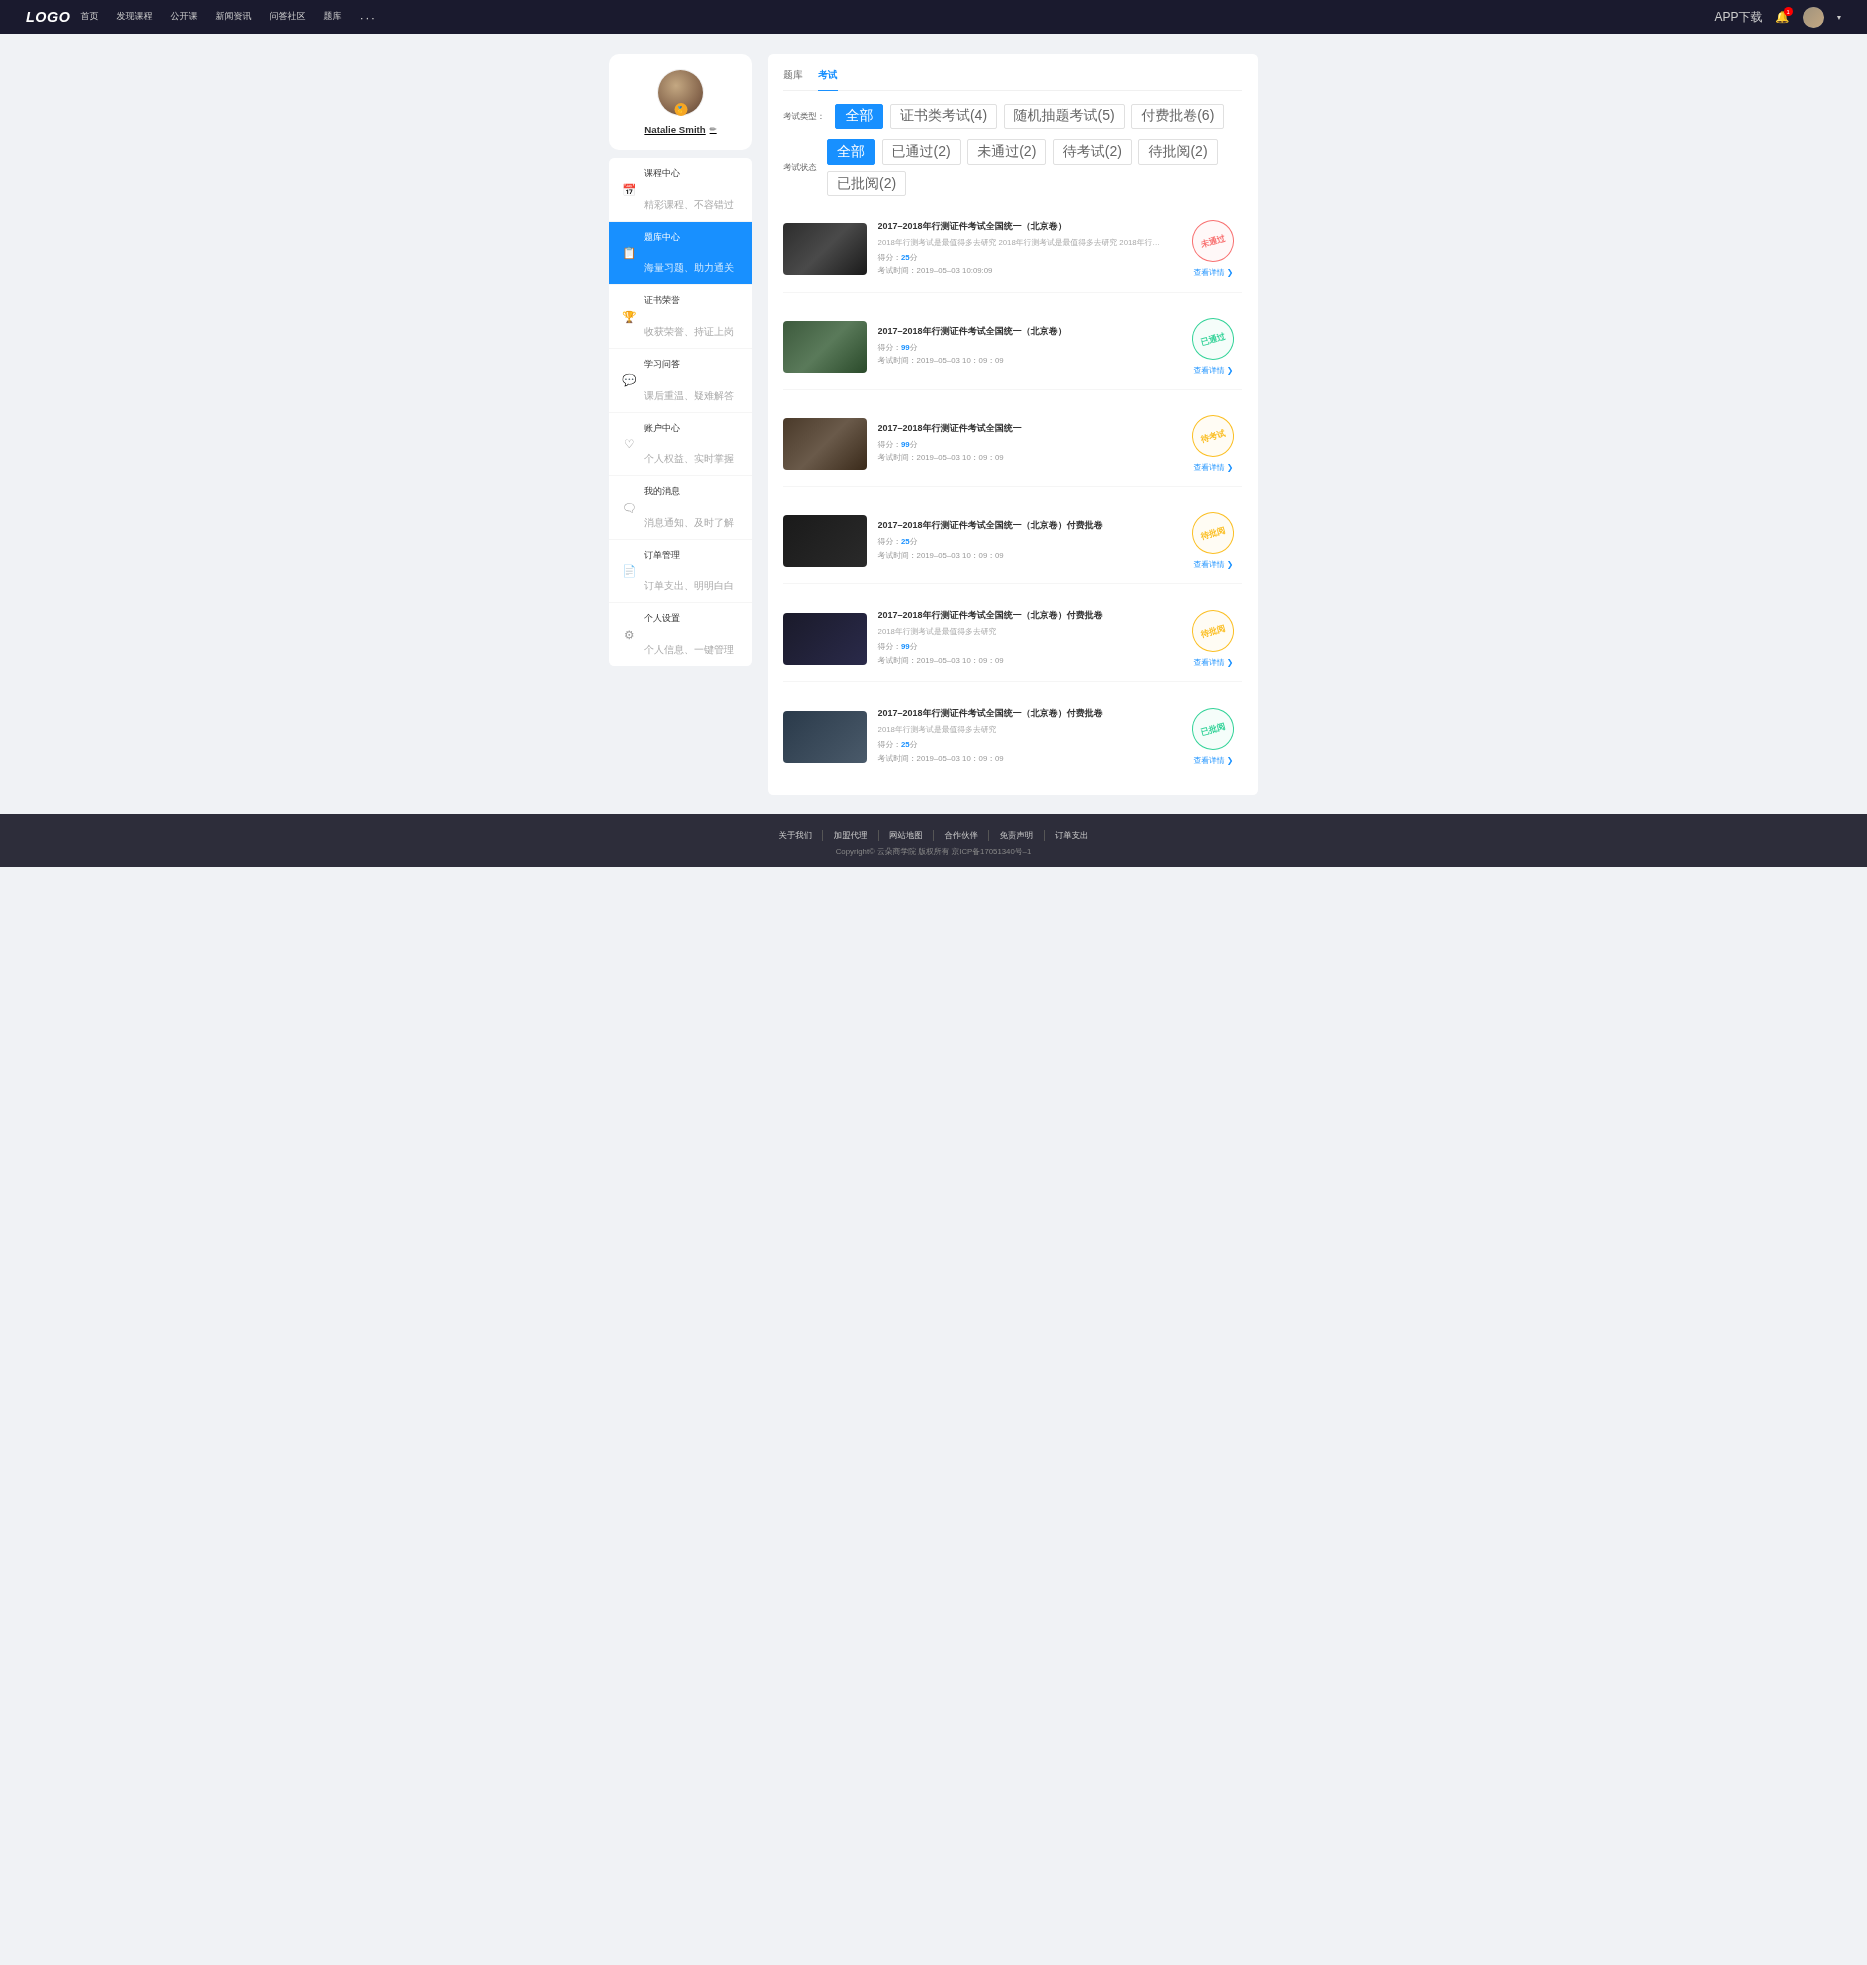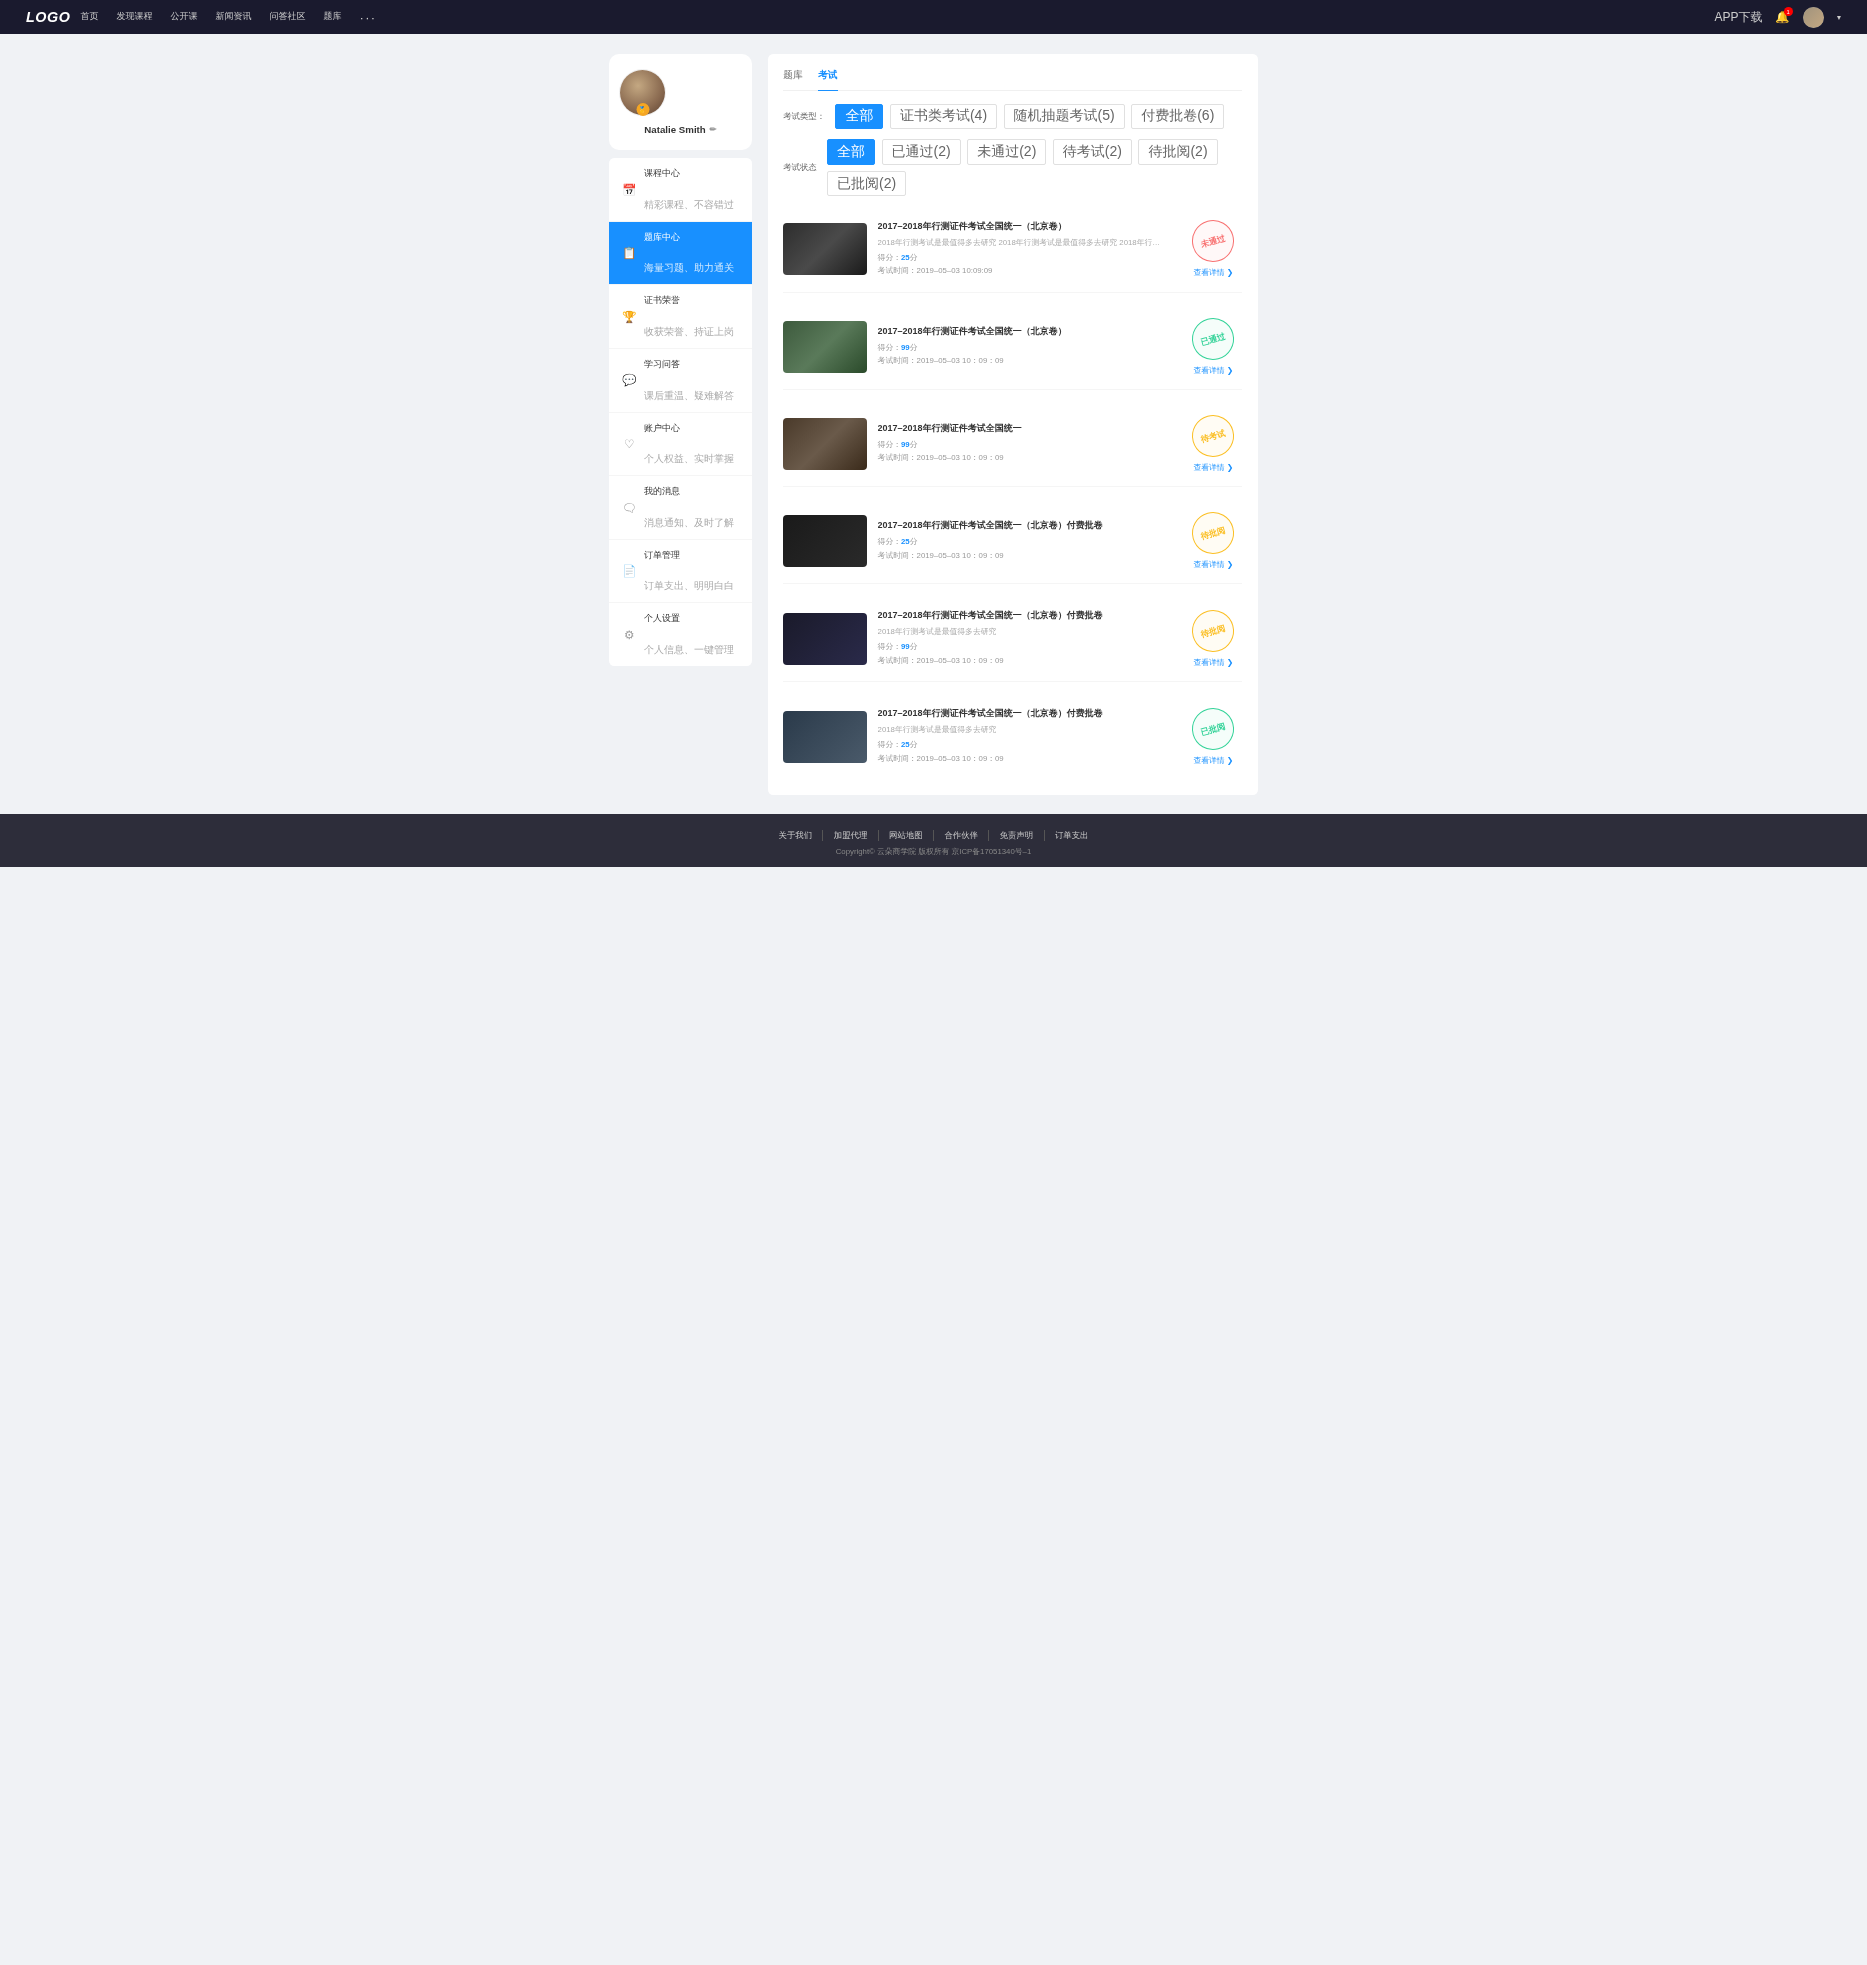--- a/index.html
+++ b/index.html
@@ -97,21 +97,23 @@
 
     
     .sidebar {
       width: 143px;
       flex-shrink: 0;
     }
     .sidebar-profile {
       background: white;
       border-radius: 10px;
       padding: 15.6px 10.4px 13px;
+      text-align: center;
       margin-bottom: 7.8px;
+      text-decoration: underline;
     }
     .profile-avatar-wrap {
       position: relative;
       display: inline-block;
       margin-bottom: 7.8px;
     }
     .profile-avatar {
       width: 47px;
       height: 47px;
       border-radius: 50%;

